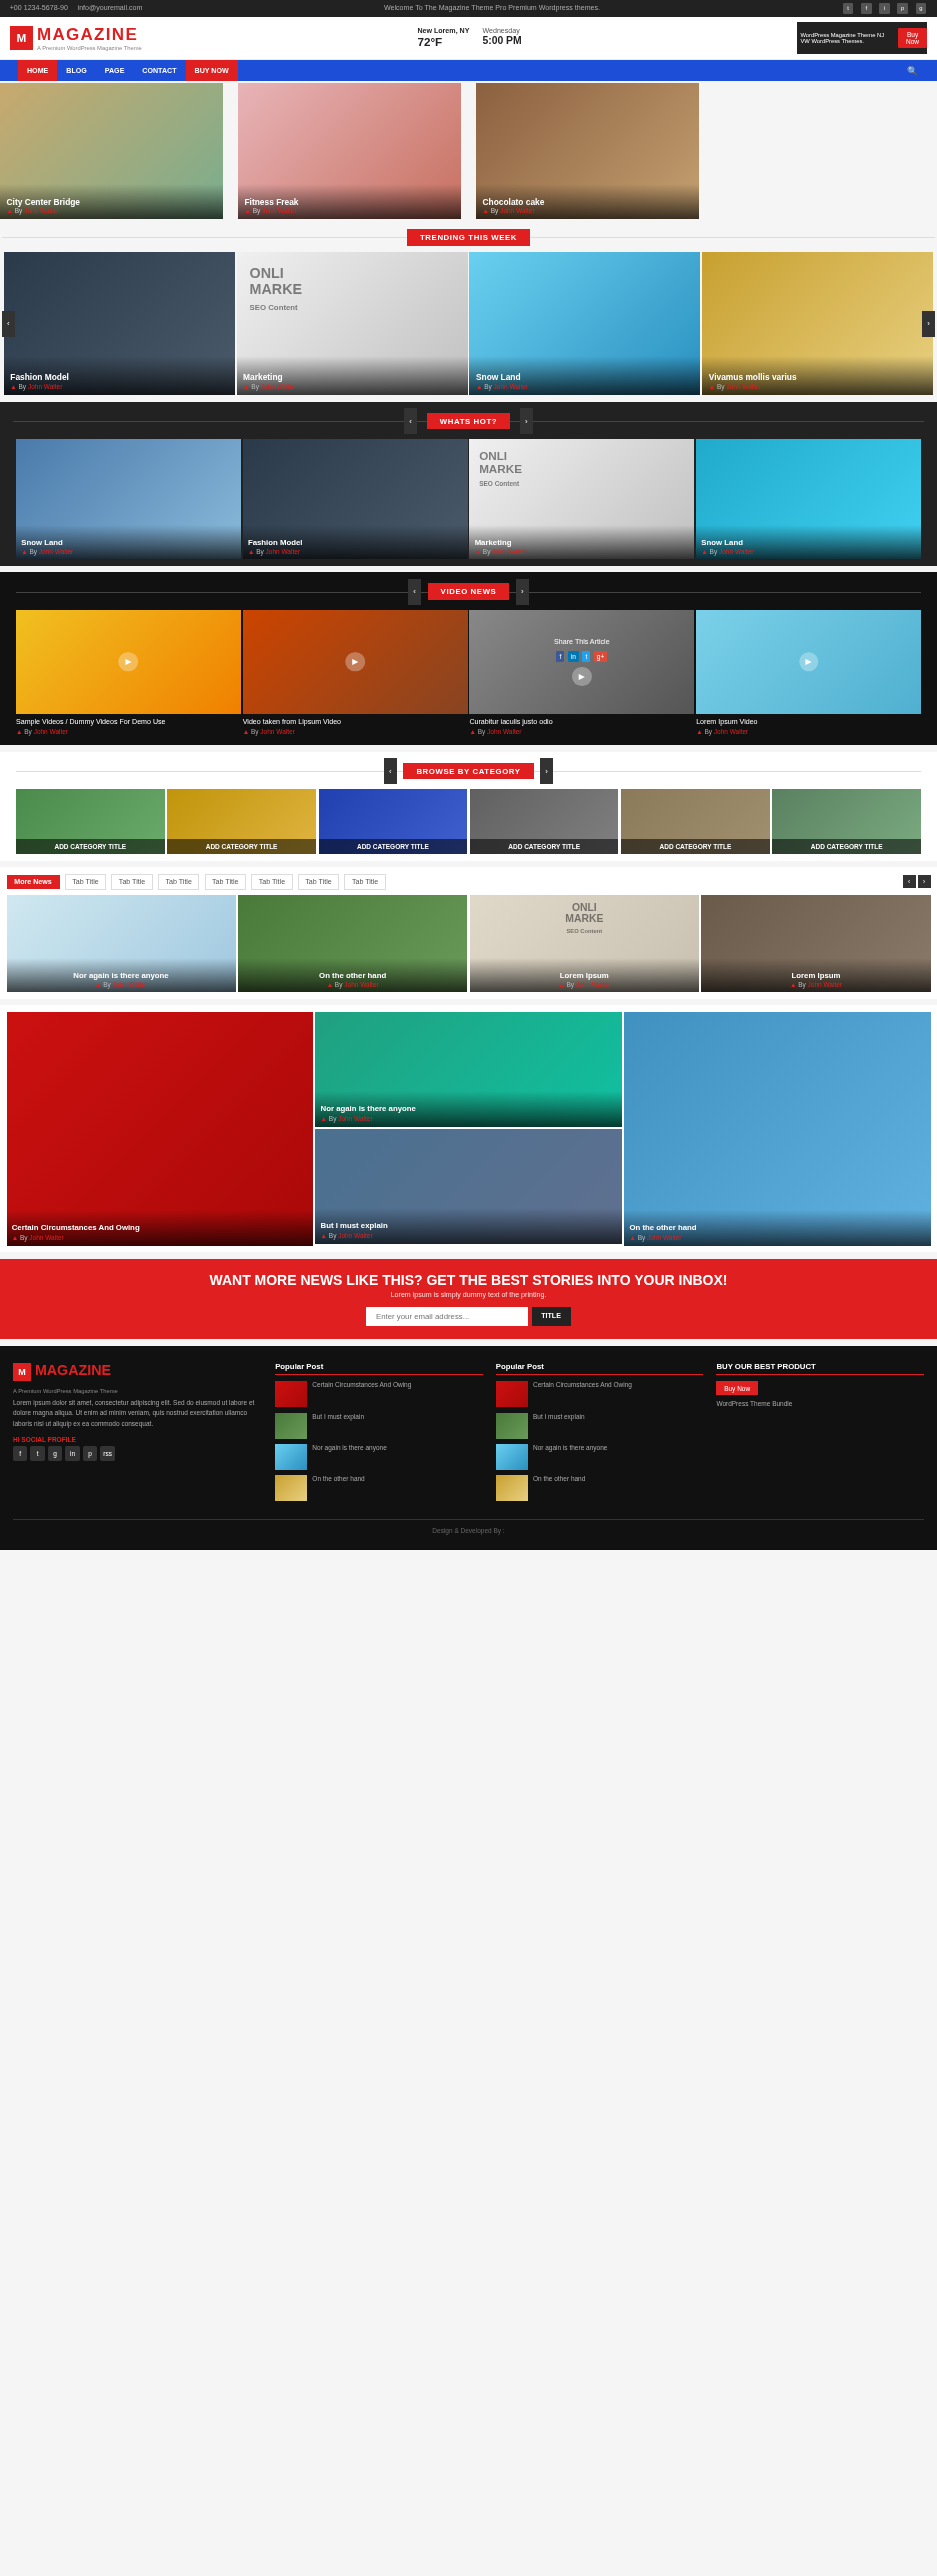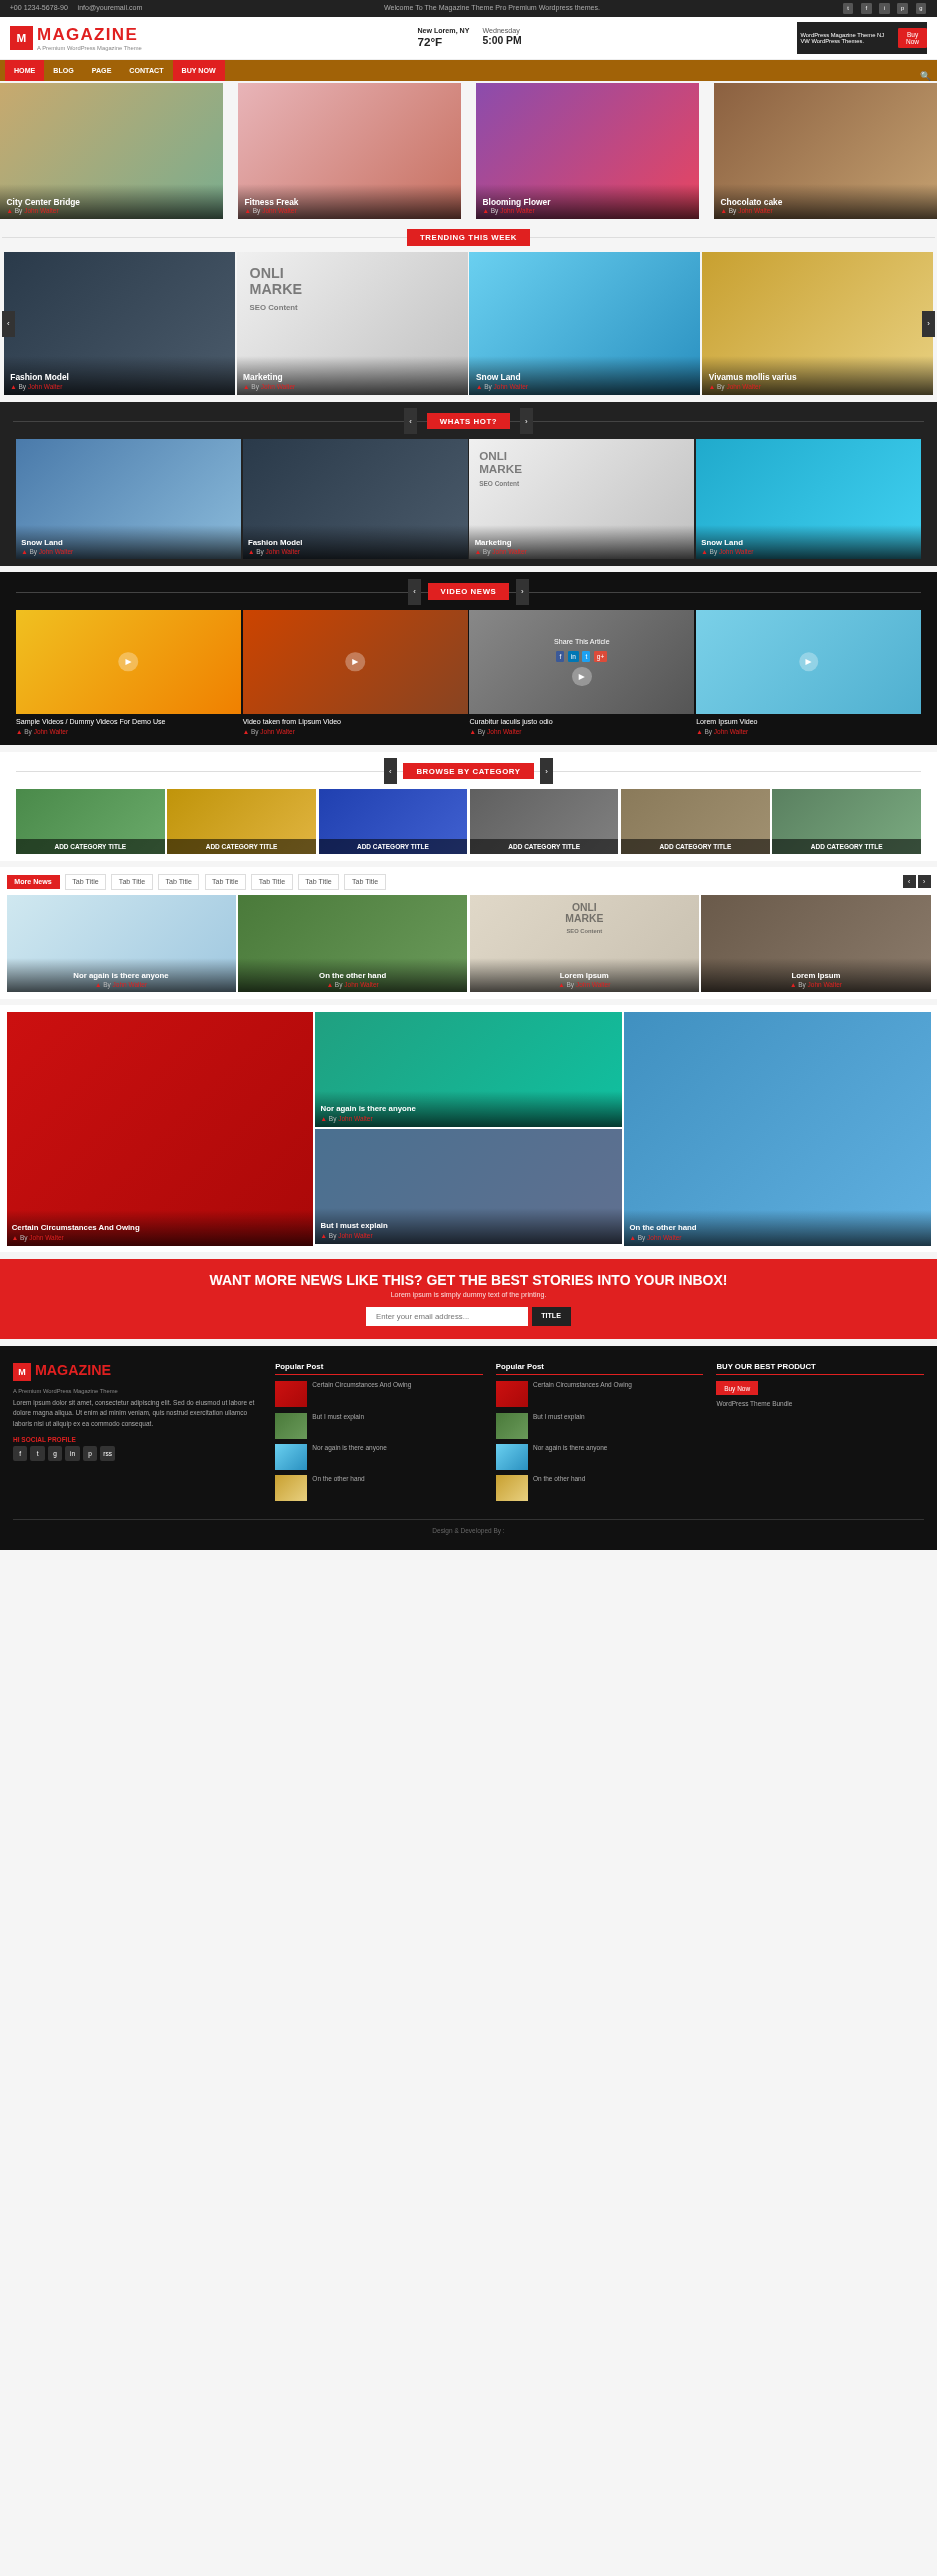--- a/index.html
+++ b/index.html
@@ -33,24 +33,24 @@
     .logo-icon { width: 23.4px; height: 23.4px; background: #e02020; display: flex; align-items: center; justify-content: center; color: #fff; font-size: 11.7px; font-weight: bold; }
     .logo-text { font-size: 17px; font-weight: bold; color: #222; letter-spacing: 1.3px; }
     .logo-text span { color: #e02020; }
     .logo-sub { font-size: 5.8px; color: #888; }
     .header-weather { display: flex; gap: 13px; font-size: 7.1px; color: #555; }
     .header-ad { background: #222; width: 130px; height: 32px; display: flex; align-items: center; justify-content: center; color: #fff; font-size: 6.5px; position: relative; }
     .buy-now-btn { background: #e02020; color: #fff; padding: 2.6px 6.5px; font-size: 6.5px; border: none; cursor: pointer; border-radius: 1.3px; }
 
     
     .nav {
-      background: #a16207;
+      background: #1d4ed8;
       display: flex;
-      align-items: flex-end;
-      padding: 0 5px;
+      align-items: center;
+      padding: 0 18px;
     }
     .nav-item {
       color: #fff;
       padding: 6.5px 9px;
       font-size: 7.1px;
       font-weight: bold;
       cursor: pointer;
       text-transform: uppercase;
     }
     .nav-item.active { background: #e02020; }
@@ -532,27 +532,20 @@
     </div>
   </div>
   <div class="hero-item">
     <div class="full-w img-fitness hero-bg"></div>
     <div class="hero-overlay">
       <div class="hero-title">Fitness Freak</div>
       <div class="hero-author"><span>▲</span> By <span>John Walter</span></div>
     </div>
   </div>
   <div class="hero-item">
-    <div class="full-w img-flowers hero-bg"></div>
-    <div class="hero-overlay">
-      <div class="hero-title">Blooming Flower</div>
-      <div class="hero-author"><span>▲</span> By <span>John Walter</span></div>
-    </div>
-  </div>
-  <div class="hero-item">
     <div class="full-w img-cake hero-bg"></div>
     <div class="hero-overlay">
       <div class="hero-title">Chocolato cake</div>
       <div class="hero-author"><span>▲</span> By <span>John Walter</span></div>
     </div>
   </div>
 </div>
 
 <div class="section-wrap">
   <div class="section-header">

